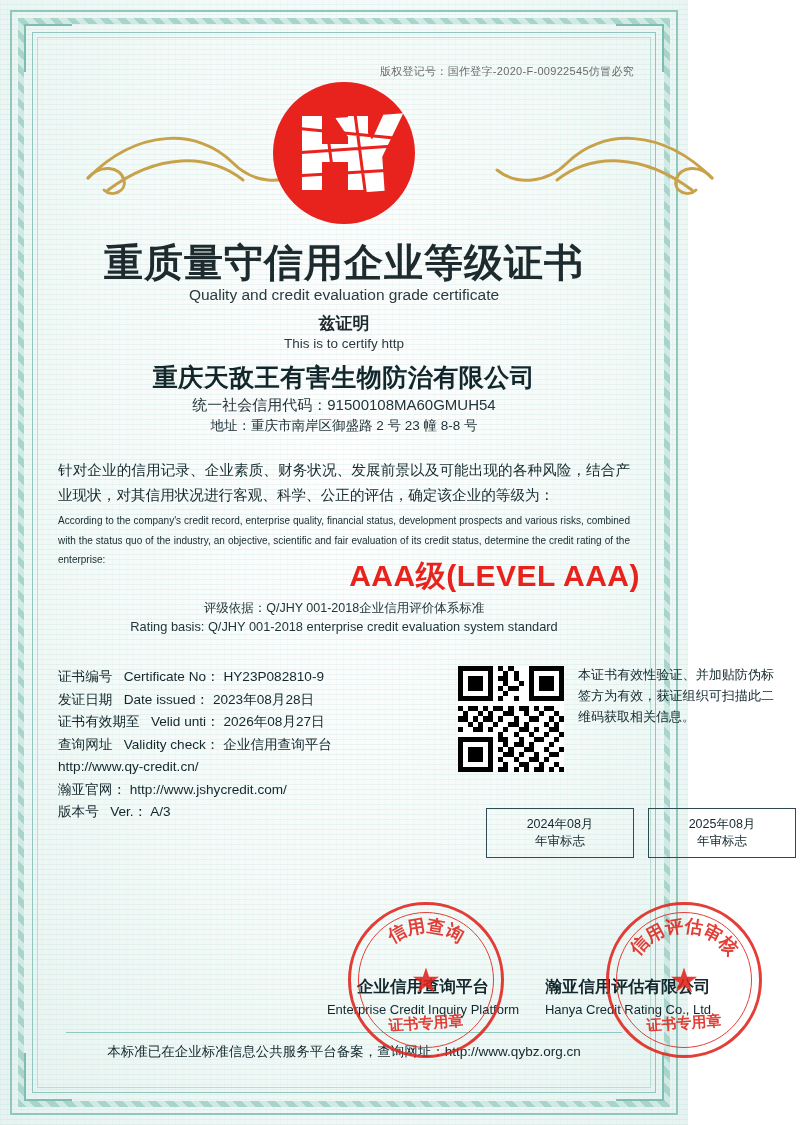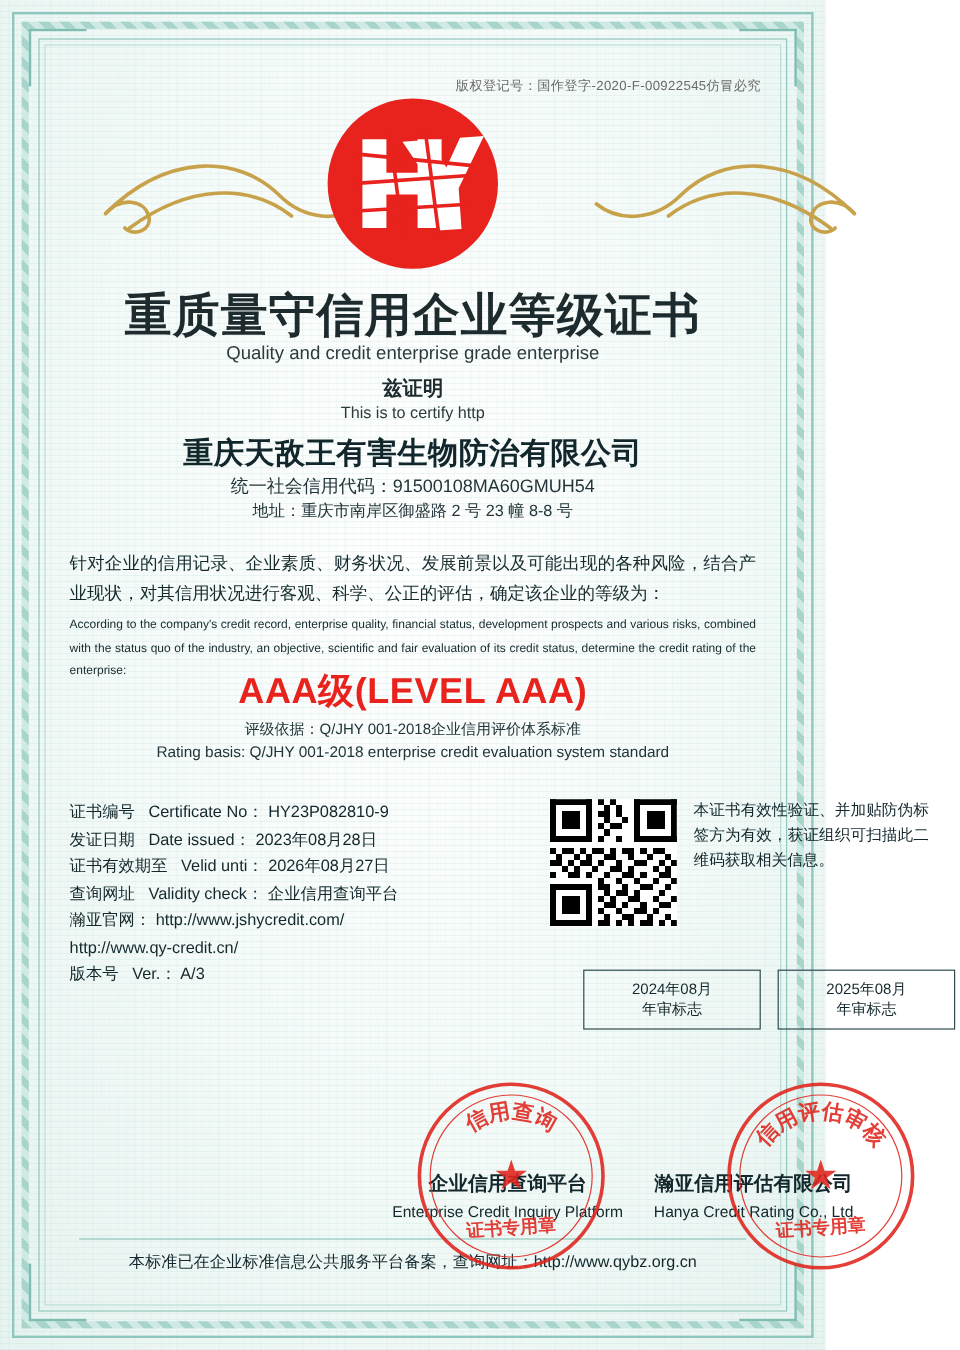--- a/index.html
+++ b/index.html
@@ -106,21 +106,21 @@
     color:#162a2e;
   }
   .para .cn{
     font-size:14.6px;line-height:25px;text-align:justify;
   }
   .para .en{
     font-size:10px;line-height:19.5px;margin-top:3px;text-align:justify;
   }
 
   .level{
-    position:absolute;top:512px;left:0;right:0;text-align:center;
+    position:absolute;top:512px;left:0;right:0;text-align:right;
     font-size:30px;font-weight:bold;color:#e8221d;letter-spacing:0.5px;
   }
   .basis-cn{
     position:absolute;top:556px;left:0;right:0;text-align:center;
     font-size:12.5px;color:#22353a;
   }
   .basis-en{
     position:absolute;top:575px;left:0;right:0;text-align:center;
     font-size:12.8px;color:#22353a;
   }
@@ -246,21 +246,21 @@
           <path d="M18 18 h20 v28 h26 v-28 h20 v74 h-20 v-28 h-26 v28 h-20 z"></path>
           <path d="M62 12 h22 l13 24 l13 -24 h20 l-24 42 v34 h-20 v-34 z" transform="translate(-8,6) rotate(-4 90 50)"></path>
         </g>
         <g stroke="#e8221d" stroke-width="3">
           <path d="M10 30 L110 40 M10 55 L110 48 M10 78 L110 72 M40 8 L52 100 M70 8 L82 100"></path>
         </g>
       </svg>
     </div>
 
     <div class="title-cn">重质量守信用企业等级证书</div>
-    <div class="title-en">Quality and credit enterprise grade enterprise</div>
+    <div class="title-en">Quality and credit evaluation grade certificate</div>
 
     <div class="certify-cn">兹证明</div>
     <div class="certify-en">This is to certify http</div>
 
     <div class="company">重庆天敌王有害生物防治有限公司</div>
     <div class="code-line">统一社会信用代码：91500108MA60GMUH54</div>
     <div class="addr-line">地址：重庆市南岸区御盛路 2 号 23 幢 8-8 号</div>
 
     <div class="para">
       <div class="cn">针对企业的信用记录、企业素质、财务状况、发展前景以及可能出现的各种风险，结合产业现状，对其信用状况进行客观、科学、公正的评估，确定该企业的等级为：</div>
@@ -290,25 +290,25 @@
         <span>Velid unti：</span>
         <span>2026年08月27日</span>
       </div>
       <div class="row">
         <span>查询网址</span>
         <span>&nbsp;</span>
         <span>Validity check：</span>
         <span>企业信用查询平台</span>
       </div>
       <div class="row">
+        <span>http://www.qy-credit.cn/</span>
+      </div>
+      <div class="row">
         <span>瀚亚官网：</span>
         <span>http://www.jshycredit.com/</span>
-      </div>
-      <div class="row">
-        <span>http://www.qy-credit.cn/</span>
       </div>
       <div class="row">
         <span>版本号</span>
         <span>&nbsp;</span>
         <span>Ver.：</span>
         <span>A/3</span>
       </div>
     </div>
 
     <div class="qr">

